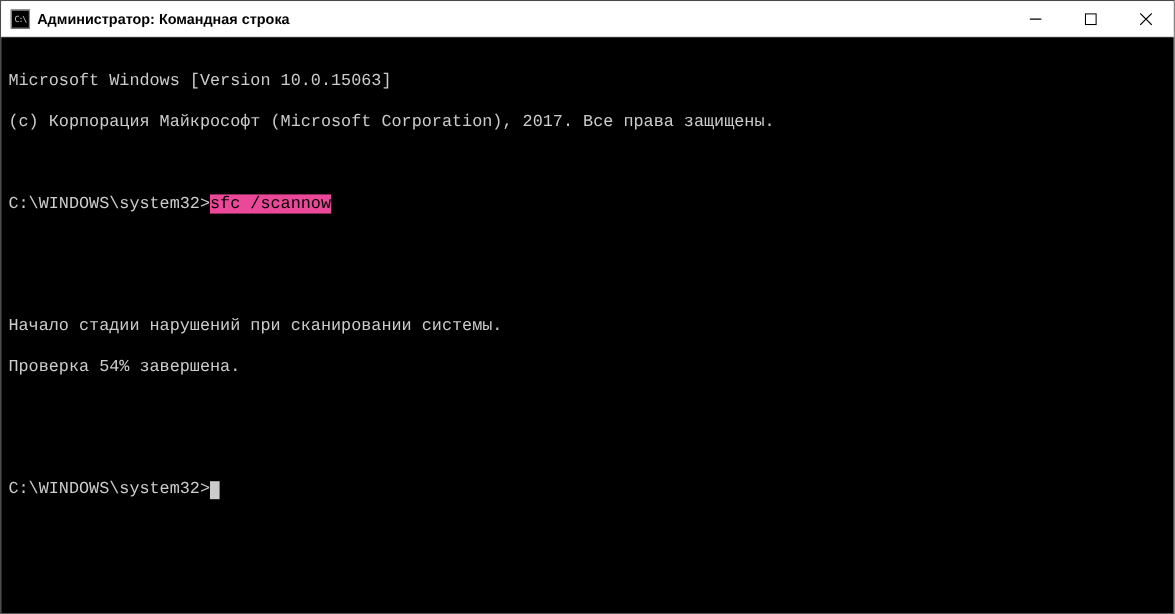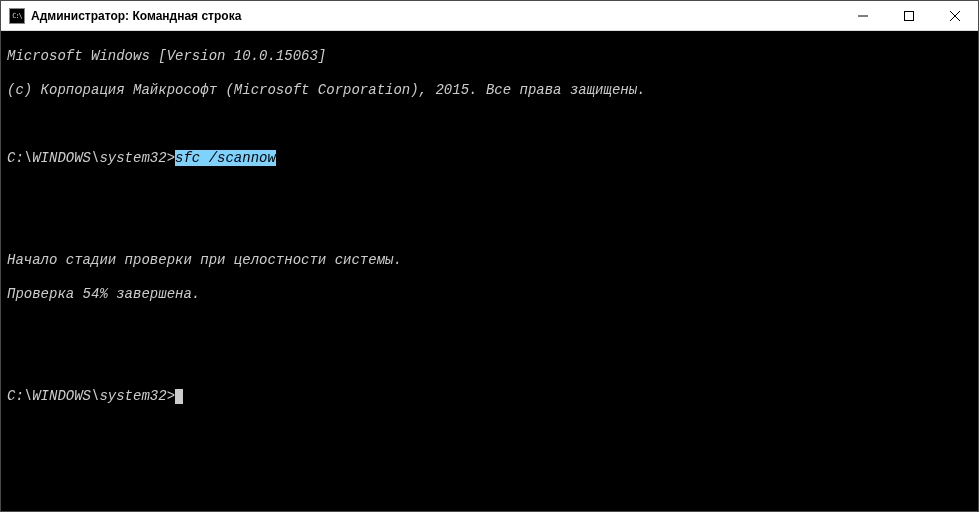--- a/index.html
+++ b/index.html
@@ -66,38 +66,37 @@
     .titlebar-btn svg {
       width: 10px;
       height: 10px;
       stroke: #000;
       stroke-width: 1;
       fill: none;
     }
     .console {
       flex: 1;
       background: #000;
-      padding: 0 6px;
+      padding: 12px 6px;
       font-family: Consolas, "Courier New", monospace;
       font-size: 14px;
       line-height: 17px;
       color: #ccc;
       overflow: hidden;
       white-space: pre;
-      font-style: italic;
     }
     .console-line {
       color: #ccc;
       white-space: pre;
     }
     .blank-line {
       height: 17px;
     }
     .highlighted-cmd {
-      background: #7dd3fc;
+      background: #ec4899;
       color: #000;
     }
     .cursor {
       display: inline-block;
       width: 8px;
       height: 15px;
       background: #ccc;
       vertical-align: text-bottom;
       margin-left: 0;
     }
@@ -123,24 +122,24 @@
       <div class="titlebar-btn">
         <svg viewBox="0 0 10 10">
             <line x1="0" y1="0" x2="10" y2="10"></line>
             <line x1="10" y1="0" x2="0" y2="10"></line>
           </svg>
       </div>
     </div>
   </div>
   <div class="console">
 <div class="console-line">Microsoft Windows [Version 10.0.15063]</div>
-<div class="console-line">(c) Корпорация Майкрософт (Microsoft Corporation), 2015. Все права защищены.</div>
+<div class="console-line">(c) Корпорация Майкрософт (Microsoft Corporation), 2017. Все права защищены.</div>
 <div class="blank-line"></div>
 <div class="console-line"><span>C:\WINDOWS\system32&gt;</span><span class="highlighted-cmd">sfc /scannow</span></div>
 <div class="blank-line"></div>
 <div class="blank-line"></div>
-<div class="console-line">Начало стадии проверки при целостности системы.</div>
+<div class="console-line">Начало стадии нарушений при сканировании системы.</div>
 <div class="console-line">Проверка 54% завершена.</div>
 <div class="blank-line"></div>
 <div class="blank-line"></div>
 <div class="console-line"><span>C:\WINDOWS\system32&gt;</span><span class="cursor"></span></div>
   </div>
 </div>
 
 </body></html>

